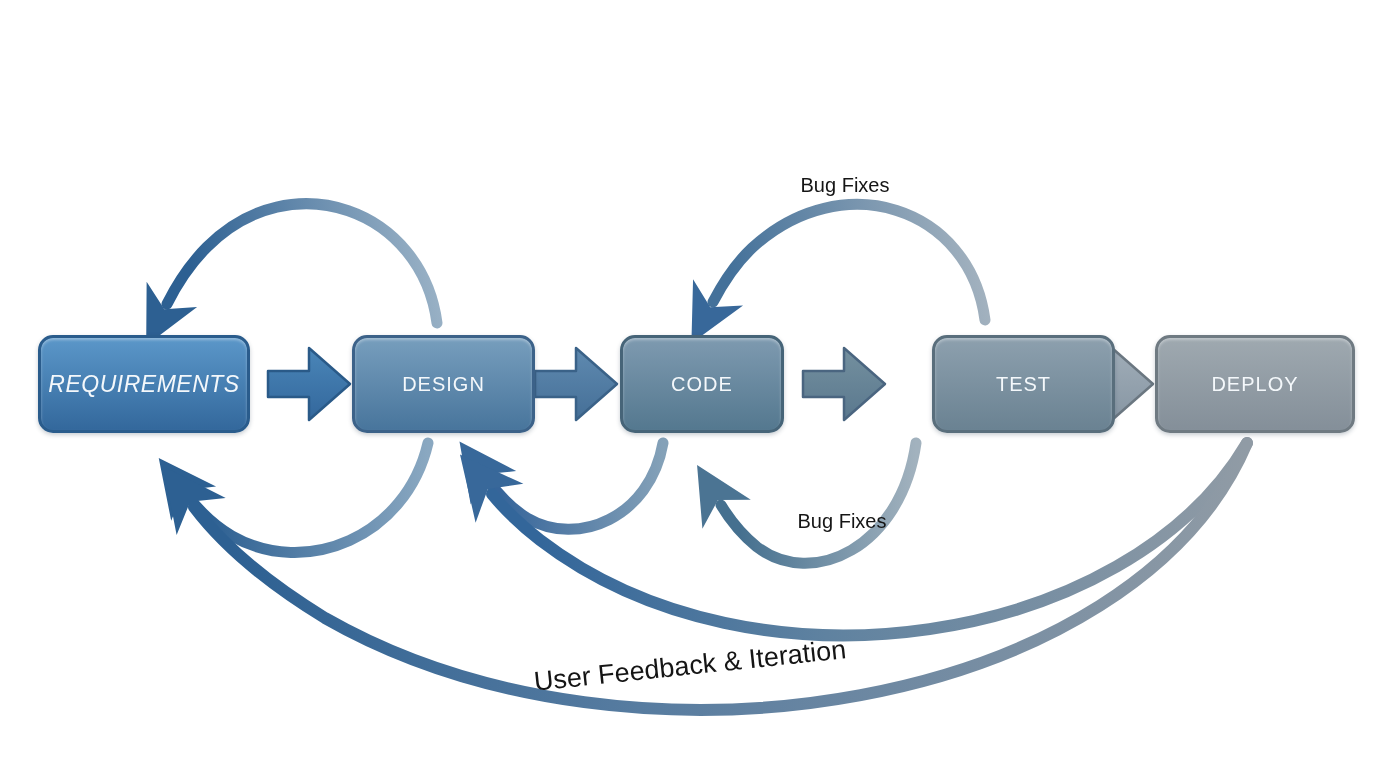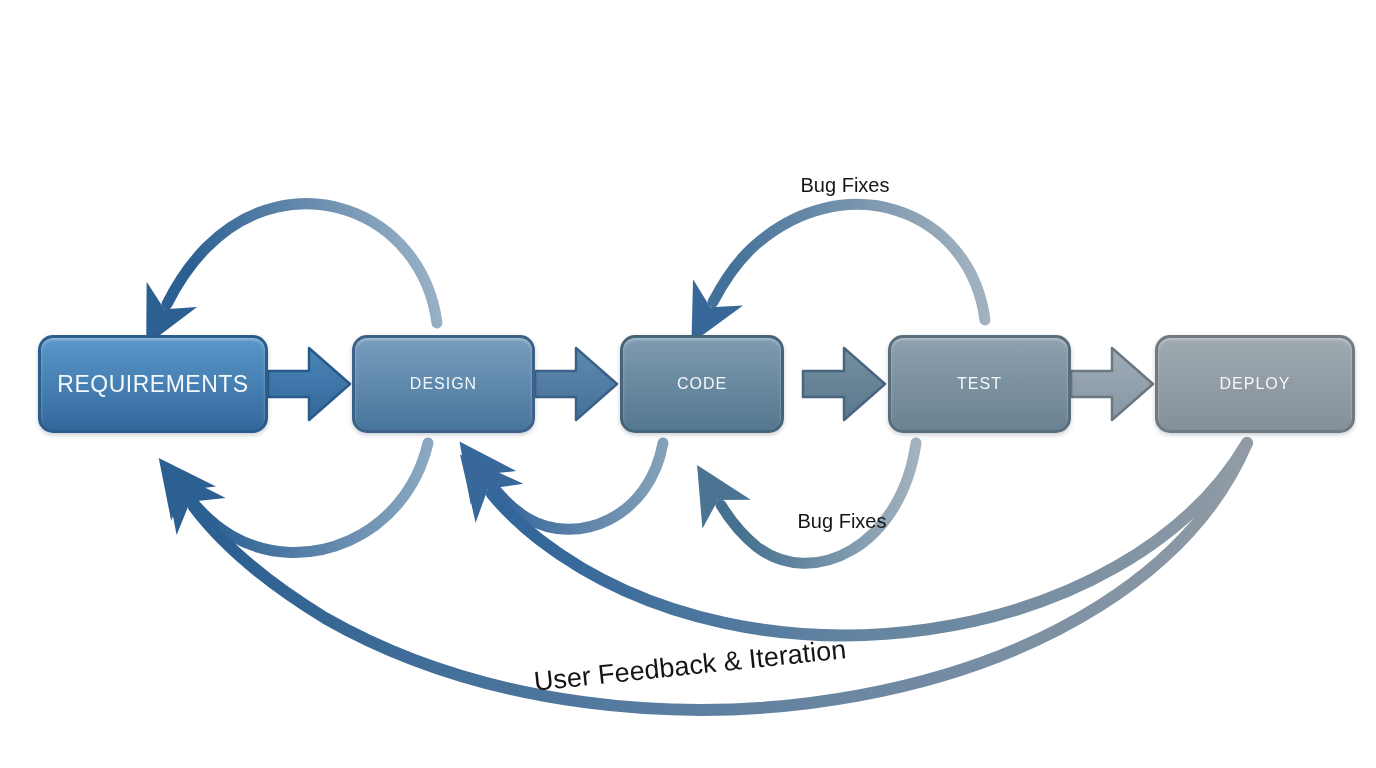--- a/index.html
+++ b/index.html
@@ -1,27 +1,27 @@
 <!DOCTYPE html>
 <html><head>
 <meta charset="utf-8">
 <style>
   html,body{margin:0;padding:0;background:#ffffff;width:1376px;height:768px;overflow:hidden;
     font-family:"Liberation Sans", sans-serif;}
   .stage-wrap{position:absolute;top:0;left:0;width:1376px;height:768px;}
   svg.arrow-layer{position:absolute;top:0;left:0;z-index:1;}
   .box{position:absolute;top:335px;height:98px;border-radius:15px;z-index:2;
        display:flex;align-items:center;justify-content:center;
-       color:#f4f8fb;font-size:16px;font-weight:500;letter-spacing:1px;
+       color:#f4f8fb;font-size:20px;font-weight:500;letter-spacing:1px;
        border:3px solid;box-sizing:border-box;
        box-shadow:0 2px 4px rgba(40,60,80,.25), inset 0 2px 3px rgba(255,255,255,.35);}
-  .box-requirements{left:38px;width:230px;background:linear-gradient(#5b97c9,#33689c);border-color:#2a5c8c;font-size:23px;letter-spacing:.5px;}
+  .box-requirements{left:38px;width:212px;background:linear-gradient(#5b97c9,#33689c);border-color:#2a5c8c;font-size:23px;letter-spacing:.5px;font-style:italic;}
   .box-design{left:352px;width:183px;background:linear-gradient(#779ebd,#48759c);border-color:#3c6289;}
   .box-code{left:620px;width:164px;background:linear-gradient(#7e9ab0,#54788f);border-color:#466478;}
-  .box-test{left:888px;width:183px;background:linear-gradient(#8da0ae,#6a8292);border-color:#596e7c;}
+  .box-test{left:932px;width:183px;background:linear-gradient(#8da0ae,#6a8292);border-color:#596e7c;}
   .box-deploy{left:1155px;width:200px;background:linear-gradient(#9fa9b0,#848f99);border-color:#6f7a82;}
   .flow-label{position:absolute;z-index:3;color:#151515;font-size:20px;font-weight:400;white-space:nowrap;}
   .label-bugfixes-top{left:845px;top:185px;transform:translate(-50%,-50%);}
   .label-bugfixes-bottom{left:842px;top:521px;transform:translate(-50%,-50%);}
   .label-user-feedback{left:690px;top:666px;transform:translate(-50%,-50%) rotate(-6deg);font-size:27px;}
 </style>
 </head>
 <body>
 
 <div class="stage-wrap">

